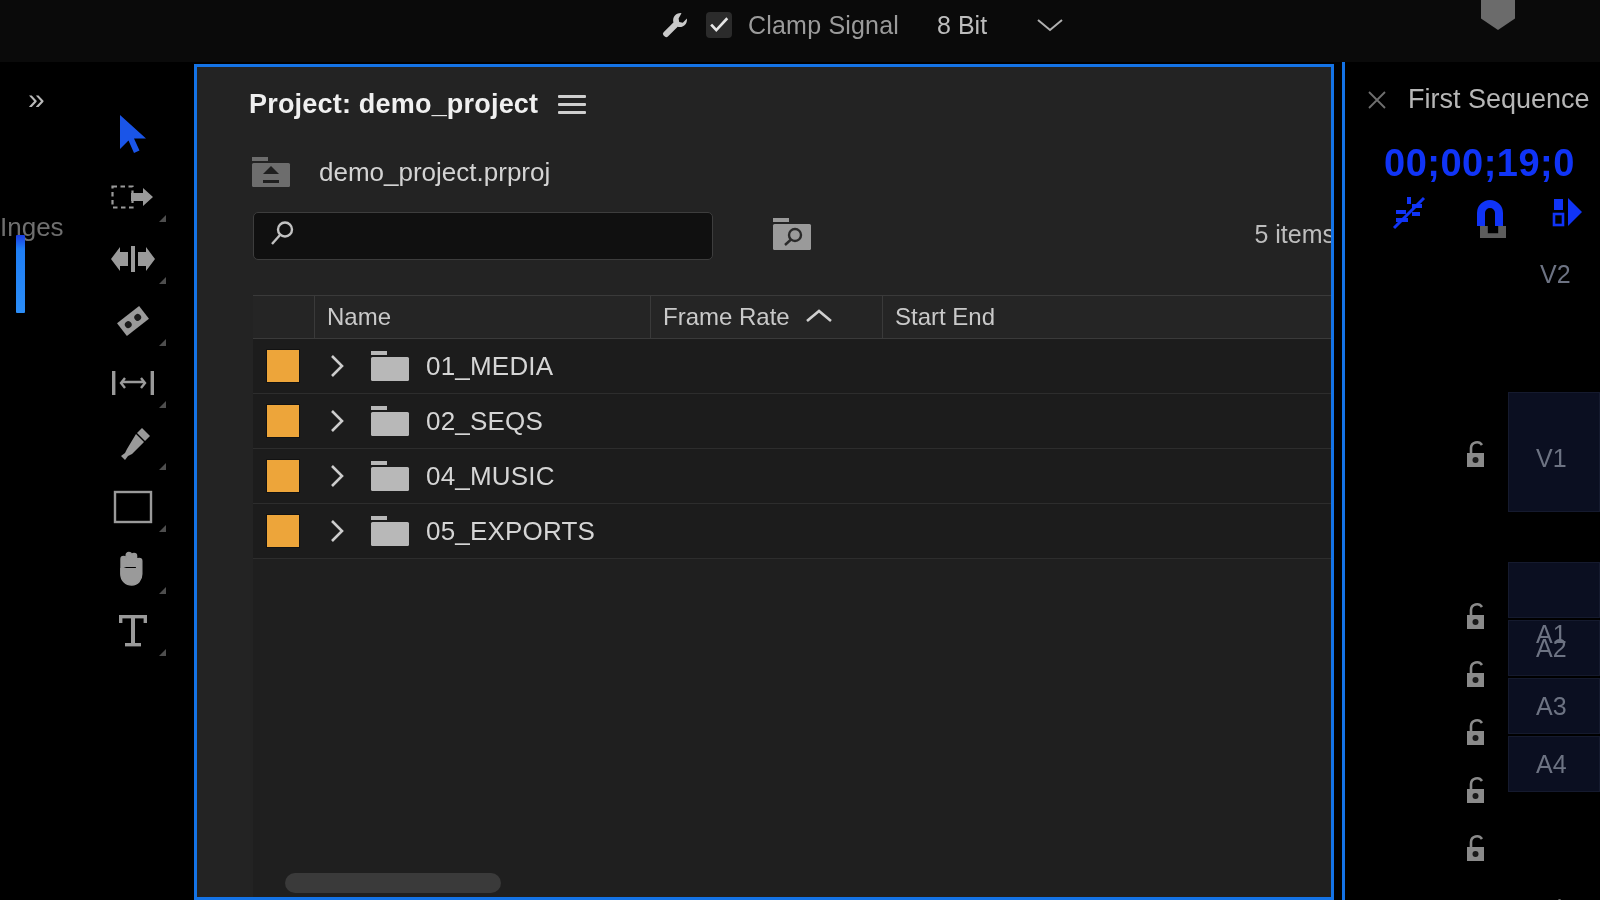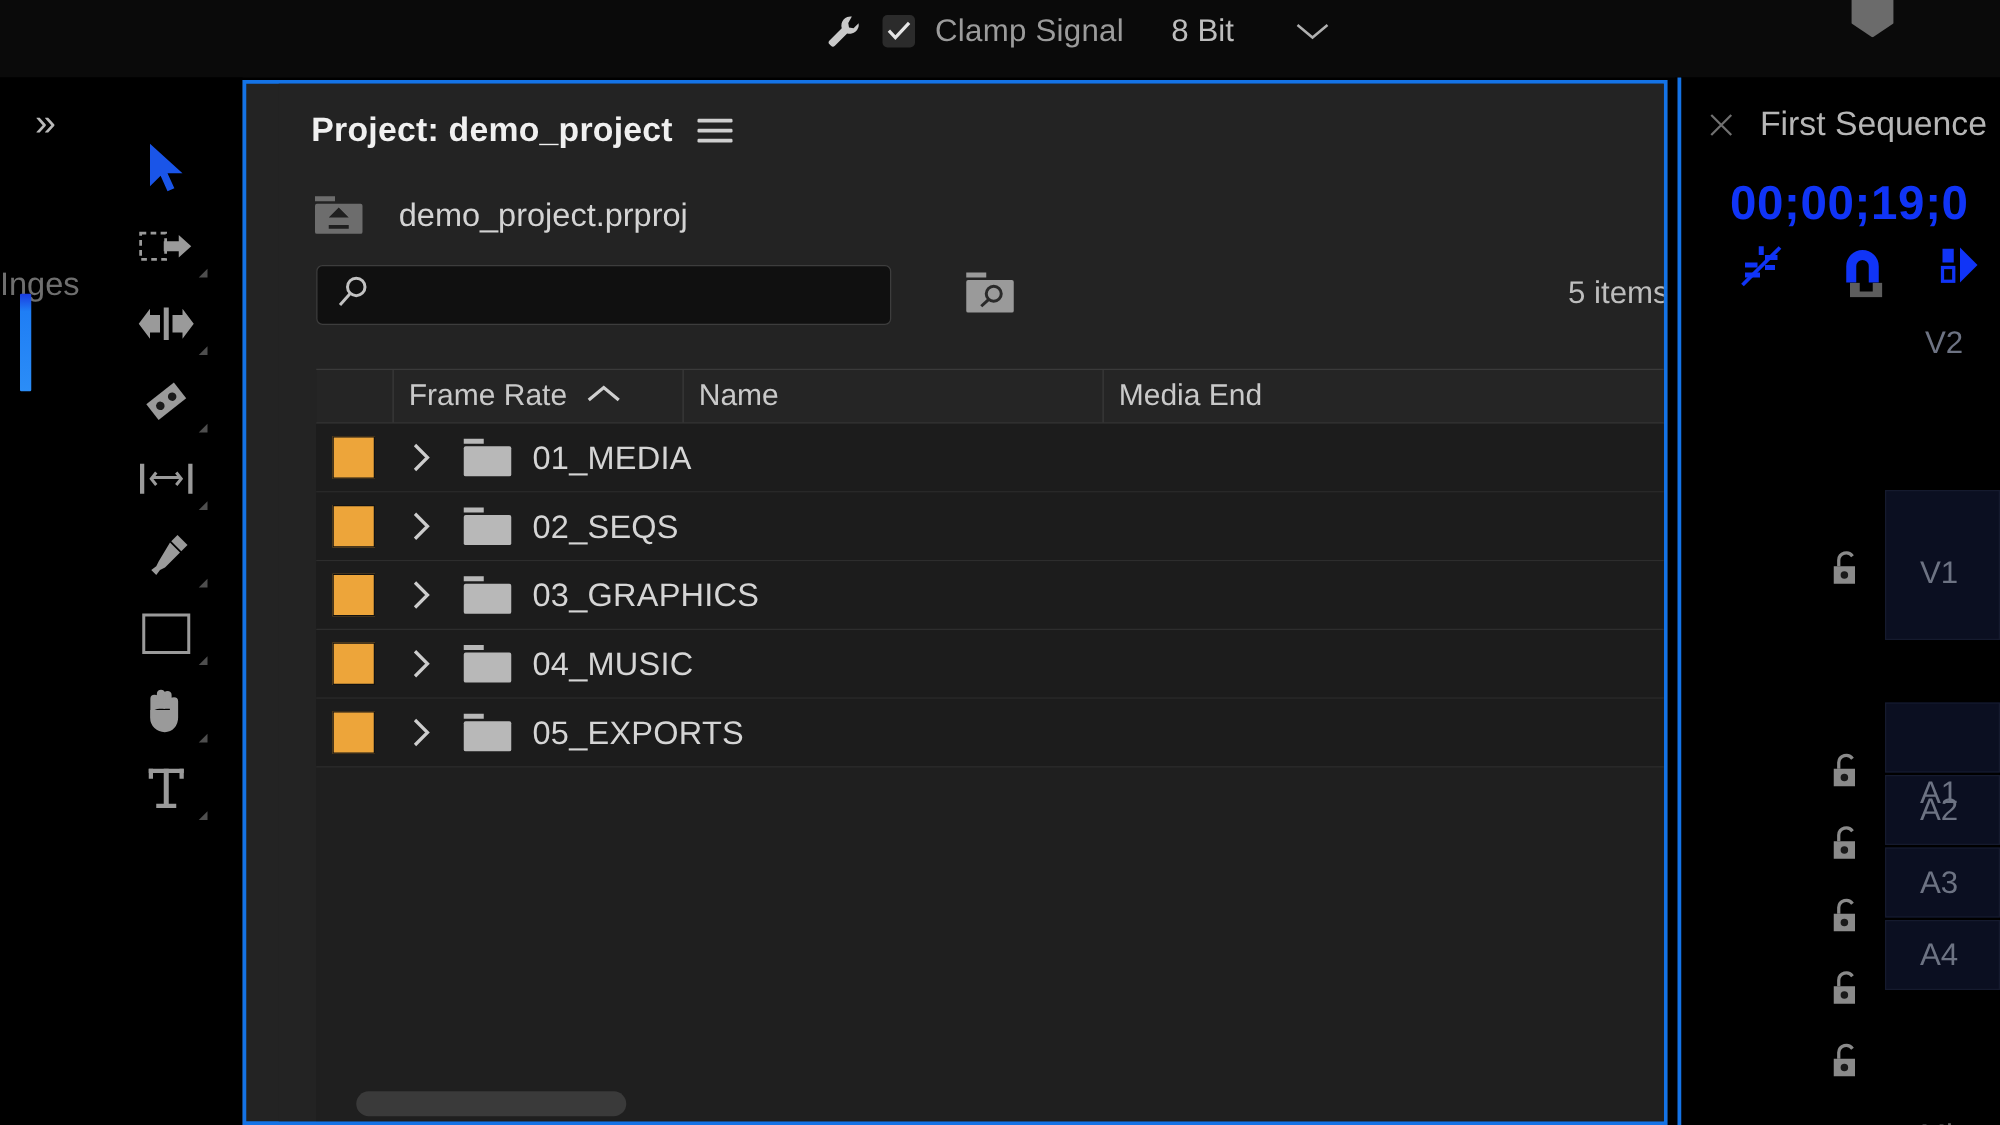--- a/index.html
+++ b/index.html
@@ -254,33 +254,33 @@
             <circle cx="26" cy="19" r="6" fill="none" stroke="#2a2a2a" stroke-width="2.4"></circle>
             <path d="M22 23.5 L16 29" stroke="#2a2a2a" stroke-width="2.4"></path>
           </svg>
         </span>
         <span class="items-count">5 items</span>
       </div>
 
       <div class="table">
         <div class="thead">
           <div class="th c0"></div>
+          <div class="th c1">
+            <span>Name</span>
+          </div>
           <div class="th c2">
             <span>Frame Rate</span>
             <span class="sort-caret">
               <svg width="30" height="18" viewBox="0 0 30 18">
                 <path d="M3 14 L15 4 L27 14" stroke="#d0d0d0" stroke-width="2.6" fill="none"></path>
               </svg>
             </span>
           </div>
-          <div class="th c1">
-            <span>Name</span>
-          </div>
           <div class="th c4">
-            <span>Media End</span>
+            <span>Start End</span>
           </div>
         </div>
 
         <div class="tbody" id="rows">
             <div class="row">
               <span class="swatch" style="background: rgb(237, 165, 58);"></span>
               <span class="row-chev">
                 <svg width="20" height="28" viewBox="0 0 20 28">
                   <path d="M5 4 L15 14 L5 24" stroke="#cdcdcd" stroke-width="2.6" fill="none"></path>
                 </svg>
@@ -300,35 +300,20 @@
                   <path d="M5 4 L15 14 L5 24" stroke="#cdcdcd" stroke-width="2.6" fill="none"></path>
                 </svg>
               </span>
               <span class="row-folder">
                 <svg width="44" height="34" viewBox="0 0 44 34">
                   <rect x="3" y="2" width="16" height="4" fill="#b8b8b8"></rect>
                   <rect x="3" y="8" width="38" height="24" rx="1.5" fill="#b8b8b8"></rect>
                 </svg>
               </span>
               <span class="row-name">02_SEQS</span>
-            </div>
-            <div class="row">
-              <span class="swatch" style="background: rgb(237, 165, 58);"></span>
-              <span class="row-chev">
-                <svg width="20" height="28" viewBox="0 0 20 28">
-                  <path d="M5 4 L15 14 L5 24" stroke="#cdcdcd" stroke-width="2.6" fill="none"></path>
-                </svg>
-              </span>
-              <span class="row-folder">
-                <svg width="44" height="34" viewBox="0 0 44 34">
-                  <rect x="3" y="2" width="16" height="4" fill="#b8b8b8"></rect>
-                  <rect x="3" y="8" width="38" height="24" rx="1.5" fill="#b8b8b8"></rect>
-                </svg>
-              </span>
-              <span class="row-name">03_GRAPHICS</span>
             </div>
             <div class="row">
               <span class="swatch" style="background: rgb(237, 165, 58);"></span>
               <span class="row-chev">
                 <svg width="20" height="28" viewBox="0 0 20 28">
                   <path d="M5 4 L15 14 L5 24" stroke="#cdcdcd" stroke-width="2.6" fill="none"></path>
                 </svg>
               </span>
               <span class="row-folder">
                 <svg width="44" height="34" viewBox="0 0 44 34">

